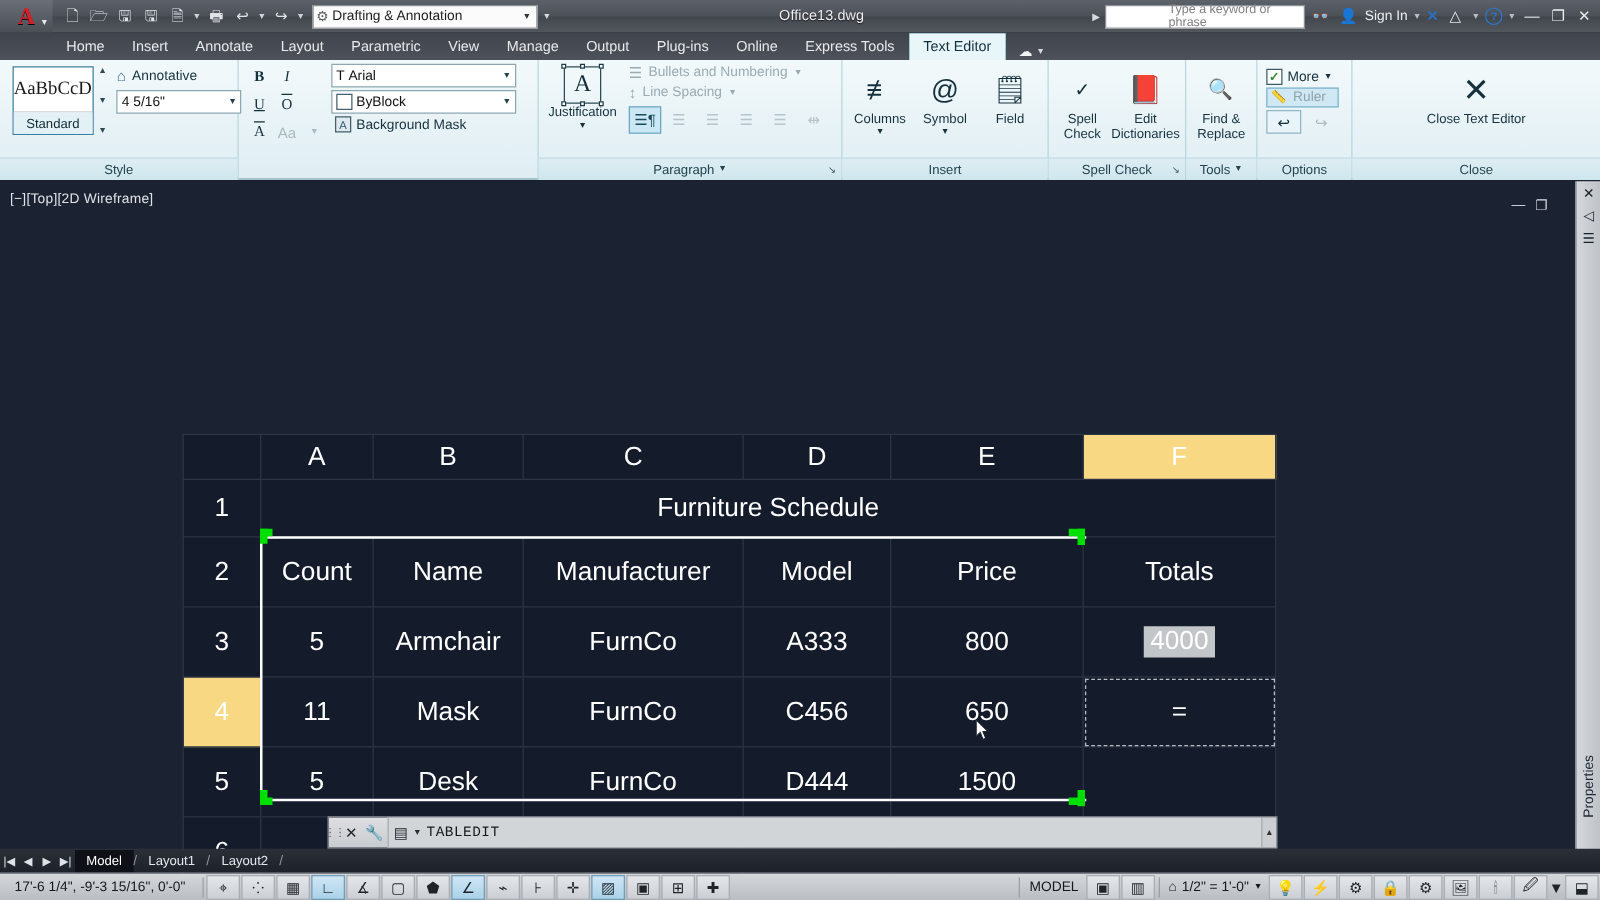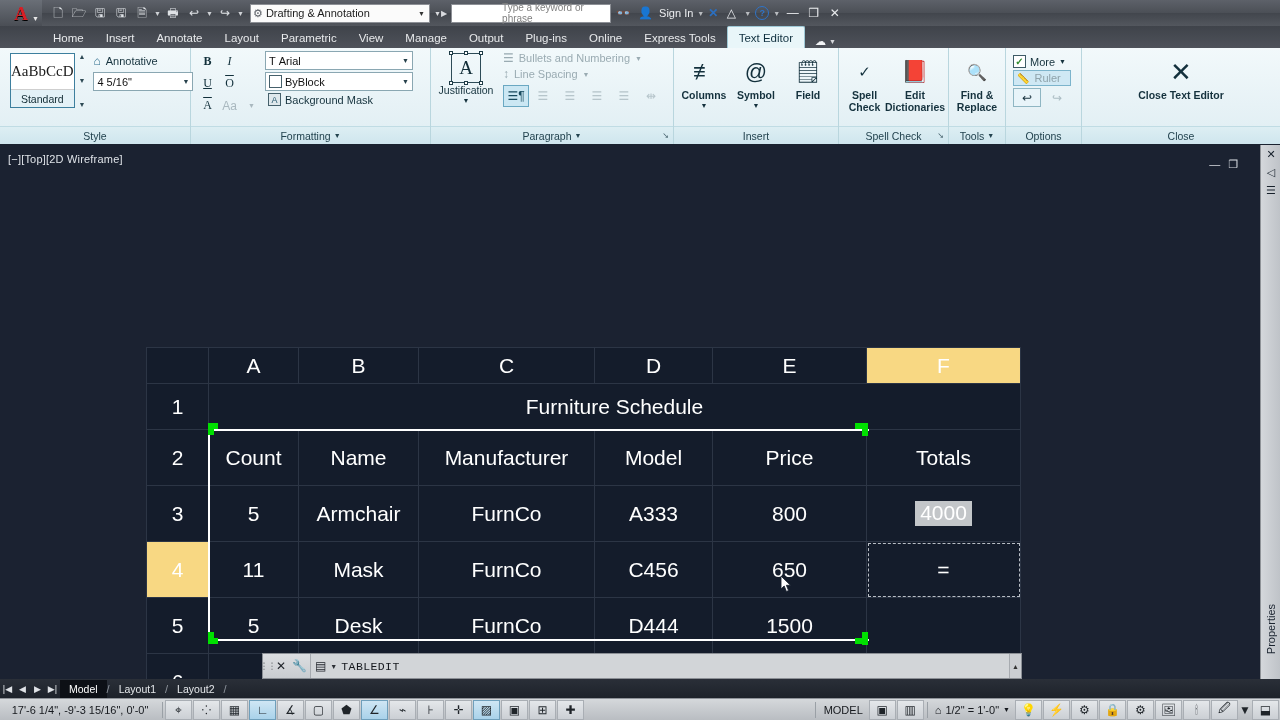--- a/index.html
+++ b/index.html
@@ -160,21 +160,21 @@
     color:#b6c5cb; font-size:12px;
   }
   .abtn.sel { background:#cbe7f3; border:1px solid #6aa8c2; color:#184a5e; }
 
   
   .bigbtn {
     width:62px; height:76px; display:flex; flex-direction:column; align-items:center;
     padding-top:4px; gap:1px;
   }
   .bigbtn .bi { height:34px; display:flex; align-items:center; justify-content:center; font-size:22px; color:#13303c; }
-  .bigbtn .bt { font-size:10.5px; color:#14313d; text-align:center; line-height:11px;font-weight:bold; }
+  .bigbtn .bt { font-size:10.5px; color:#14313d; text-align:center; line-height:11px; }
   .bigbtn .dd { font-size:7px; color:#14313d; }
 
   
   .opt-col { display:flex; flex-direction:column; gap:2px; padding:4px 3px 0 3px; }
   .opt-more { display:flex; align-items:center; gap:4px; font-size:11px; color:#15323d; }
   .chk-on { width:13px;height:13px;border:1px solid #3d5b66;background:#fff;color:#2e8b2e;font-size:10px;
             display:flex;align-items:center;justify-content:center;font-weight:bold;}
   .ruler-btn {
     display:flex;align-items:center;gap:5px;font-size:11px;color:#8fa3ab;
     background:#cfe8f4;border:1px solid #7cb4cc;padding:1px 6px 1px 3px;
@@ -318,20 +318,21 @@
       <div class="qcaret">▼</div>
     </div>
 
     <div class="wsbox">
       <span class="gear">⚙</span>
       <span class="label">Drafting &amp; Annotation</span>
       <span class="dd">▼</span>
     </div>
     <span class="ws-extra">▼</span>
 
+    <div class="doctitle">Office13.dwg</div>
 
     <div class="infobar">
       <span class="arrowr">▶</span>
       <div class="searchbox">
         <span>Type a keyword or phrase</span>
       </div>
       <div class="tb-ico">👓</div>
       <div class="tb-ico">👤</div>
       <div class="signin">Sign In</div>
       <span class="mini-caret">▼</span>
@@ -420,24 +421,20 @@
           <div class="combo" style="width:148px;">
             <span class="swatch"></span>
             <span>ByBlock</span>
             <span class="dd">▼</span>
           </div>
           <div class="fmt-chk">
             <span class="swatch" style="background:#dfe8ec;color:#2a5a70;font-size:9px;display:flex;align-items:center;justify-content:center;">A</span>
             <span>Background Mask</span>
           </div>
         </div>
-      </div>
-      <div class="plabel">
-        <span>Formatting</span>
-        <span class="dd">▼</span>
       </div>
     </div>
 
     <div class="rpanel" style="width:243px;">
       <div class="pbody">
         <div class="justbtn">
           <div class="gbox">A
             <i style="left:-3px;top:-3px;"></i><i style="right:-3px;top:-3px;"></i>
             <i style="left:-3px;bottom:-3px;"></i><i style="right:-3px;bottom:-3px;"></i>
             <i style="left:12px;top:-3px;"></i><i style="left:12px;bottom:-3px;"></i>

